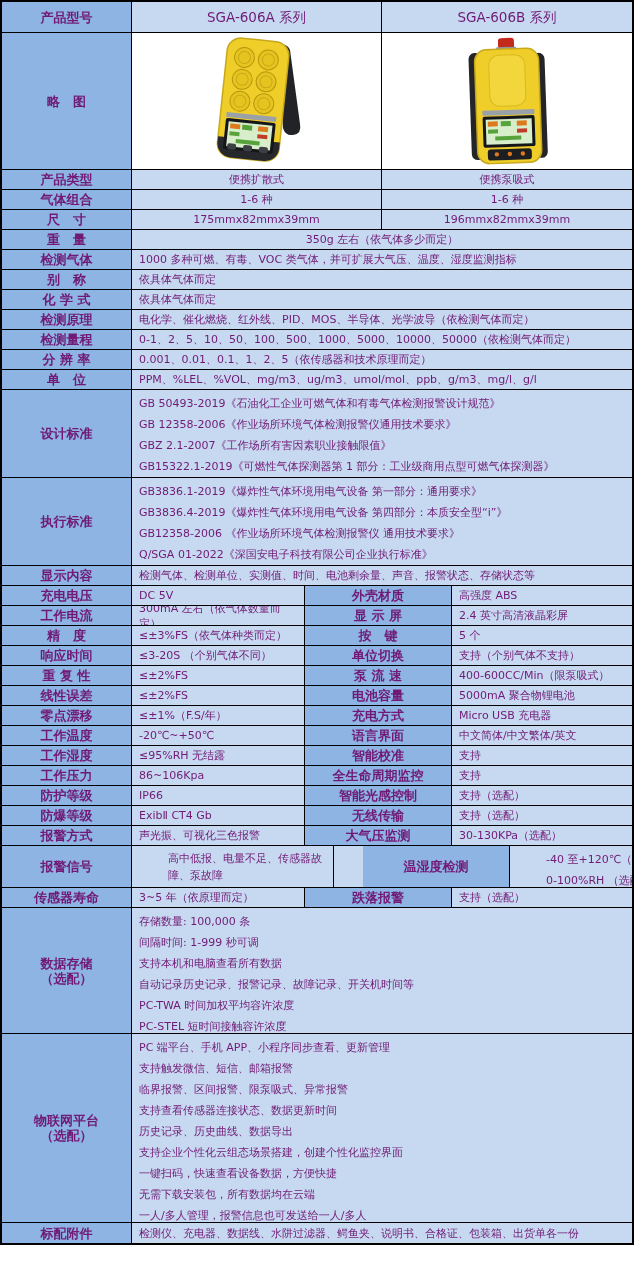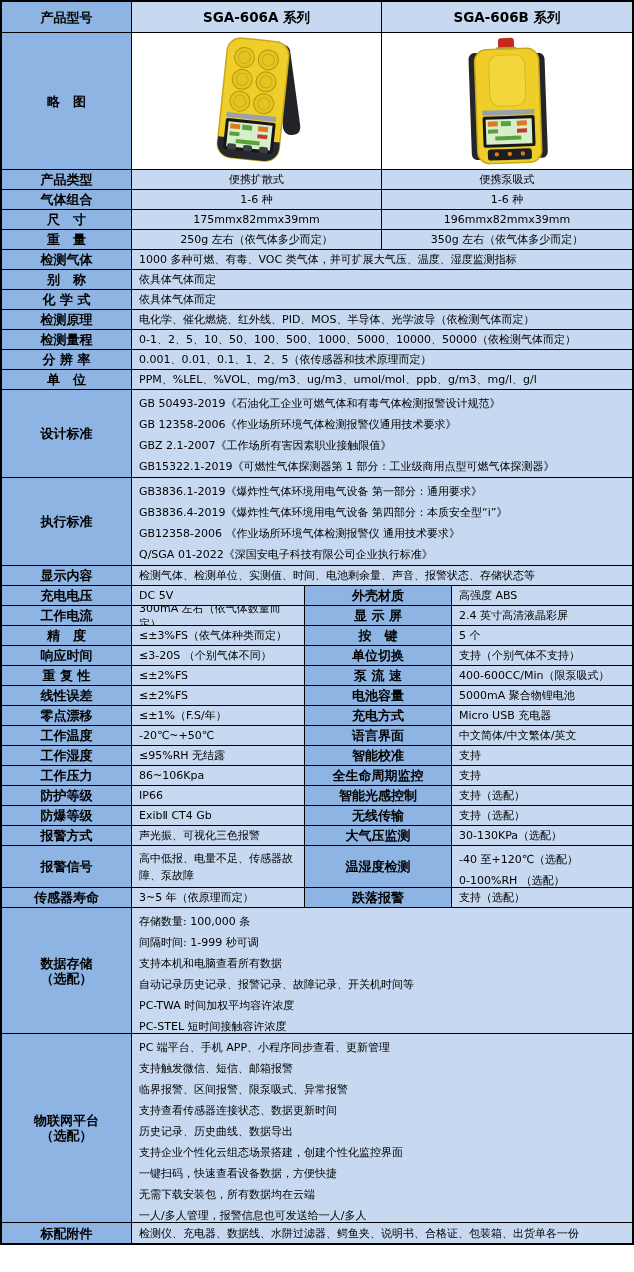--- a/index.html
+++ b/index.html
@@ -2,56 +2,56 @@
 <html><head>
 <meta charset="utf-8">
 <style>
   html,body{margin:0;padding:0;background:#fff;}
   .tbl{
     width:634px;
     box-sizing:border-box;
     border:2px solid #000;
     background:#C6D9F1;
     font-family:"DejaVu Sans","Liberation Sans",sans-serif;
-    color:#000000;
+    color:#701a75;
   }
   .row{display:flex;border-bottom:1px solid #000;box-sizing:border-box;}
   .row:last-child{border-bottom:none;}
   .cell{border-right:1px solid #000;box-sizing:border-box;overflow:hidden;}
   .cell:last-child{border-right:none;}
   .lbl{
     background:#8DB4E2;
     font-weight:700;font-size:13px;
     display:flex;align-items:center;justify-content:center;
     text-align:center;line-height:15px;padding:0 2px;
     flex-direction:column;
   }
   .val{
     background:#C6D9F1;font-size:11px;
     display:flex;align-items:center;
     padding:0 7px;line-height:15px;
   }
   .val.center{justify-content:center;padding:0 3px;}
-  .val.bold{font-weight:700;font-size:13.5px;}
+  .val.bold{font-weight:400;font-size:13.5px;}
   .img{background:#fff;display:flex;align-items:center;justify-content:center;padding:0;}
   .stack{flex-direction:column;align-items:flex-start;justify-content:space-between;padding:3px 7px;}
   .stack .line{line-height:21px;white-space:nowrap;}
   .wrapv{line-height:17px;}
   
   .wL{width:130px;flex:0 0 130px;}
   .wA{width:250px;flex:0 0 250px;}
   .wB{flex:1 1 auto;}
   .wV1{width:173px;flex:0 0 173px;}
   .wL2{width:147px;flex:0 0 147px;}
   .wV2{flex:1 1 auto;}
   
   .hhdr{height:31px;}
   .hsk{height:137px;}
   .h21{height:20px;}
-  .h42{height:42px;}
+  .h42{height:42px;gap:29px;}
   .h88{height:88px;}
   .h126{height:126px;}
   .h189{height:189px;}
 </style>
 </head>
 <body>
 
 <div class="tbl">
 
   <div class="row hhdr">
@@ -136,21 +136,20 @@
     <div class="cell val wA center">1-6 种</div>
     <div class="cell val wB center">1-6 种</div>
   </div>
   <div class="row h21">
     <div class="cell lbl wL">尺　寸</div>
     <div class="cell val wA center">175mmx82mmx39mm</div>
     <div class="cell val wB center">196mmx82mmx39mm</div>
   </div>
   <div class="row h21">
     <div class="cell lbl wL">重　量</div>
-    <div class="cell val wA center">250g 左右（依气体多少而定）</div>
     <div class="cell val wB center">350g 左右（依气体多少而定）</div>
   </div>
 
   <div class="row h21">
     <div class="cell lbl wL">检测气体</div>
     <div class="cell val wB">1000 多种可燃、有毒、VOC 类气体，并可扩展大气压、温度、湿度监测指标</div>
   </div>
   <div class="row h21">
     <div class="cell lbl wL">别　称</div>
     <div class="cell val wB">依具体气体而定</div>

